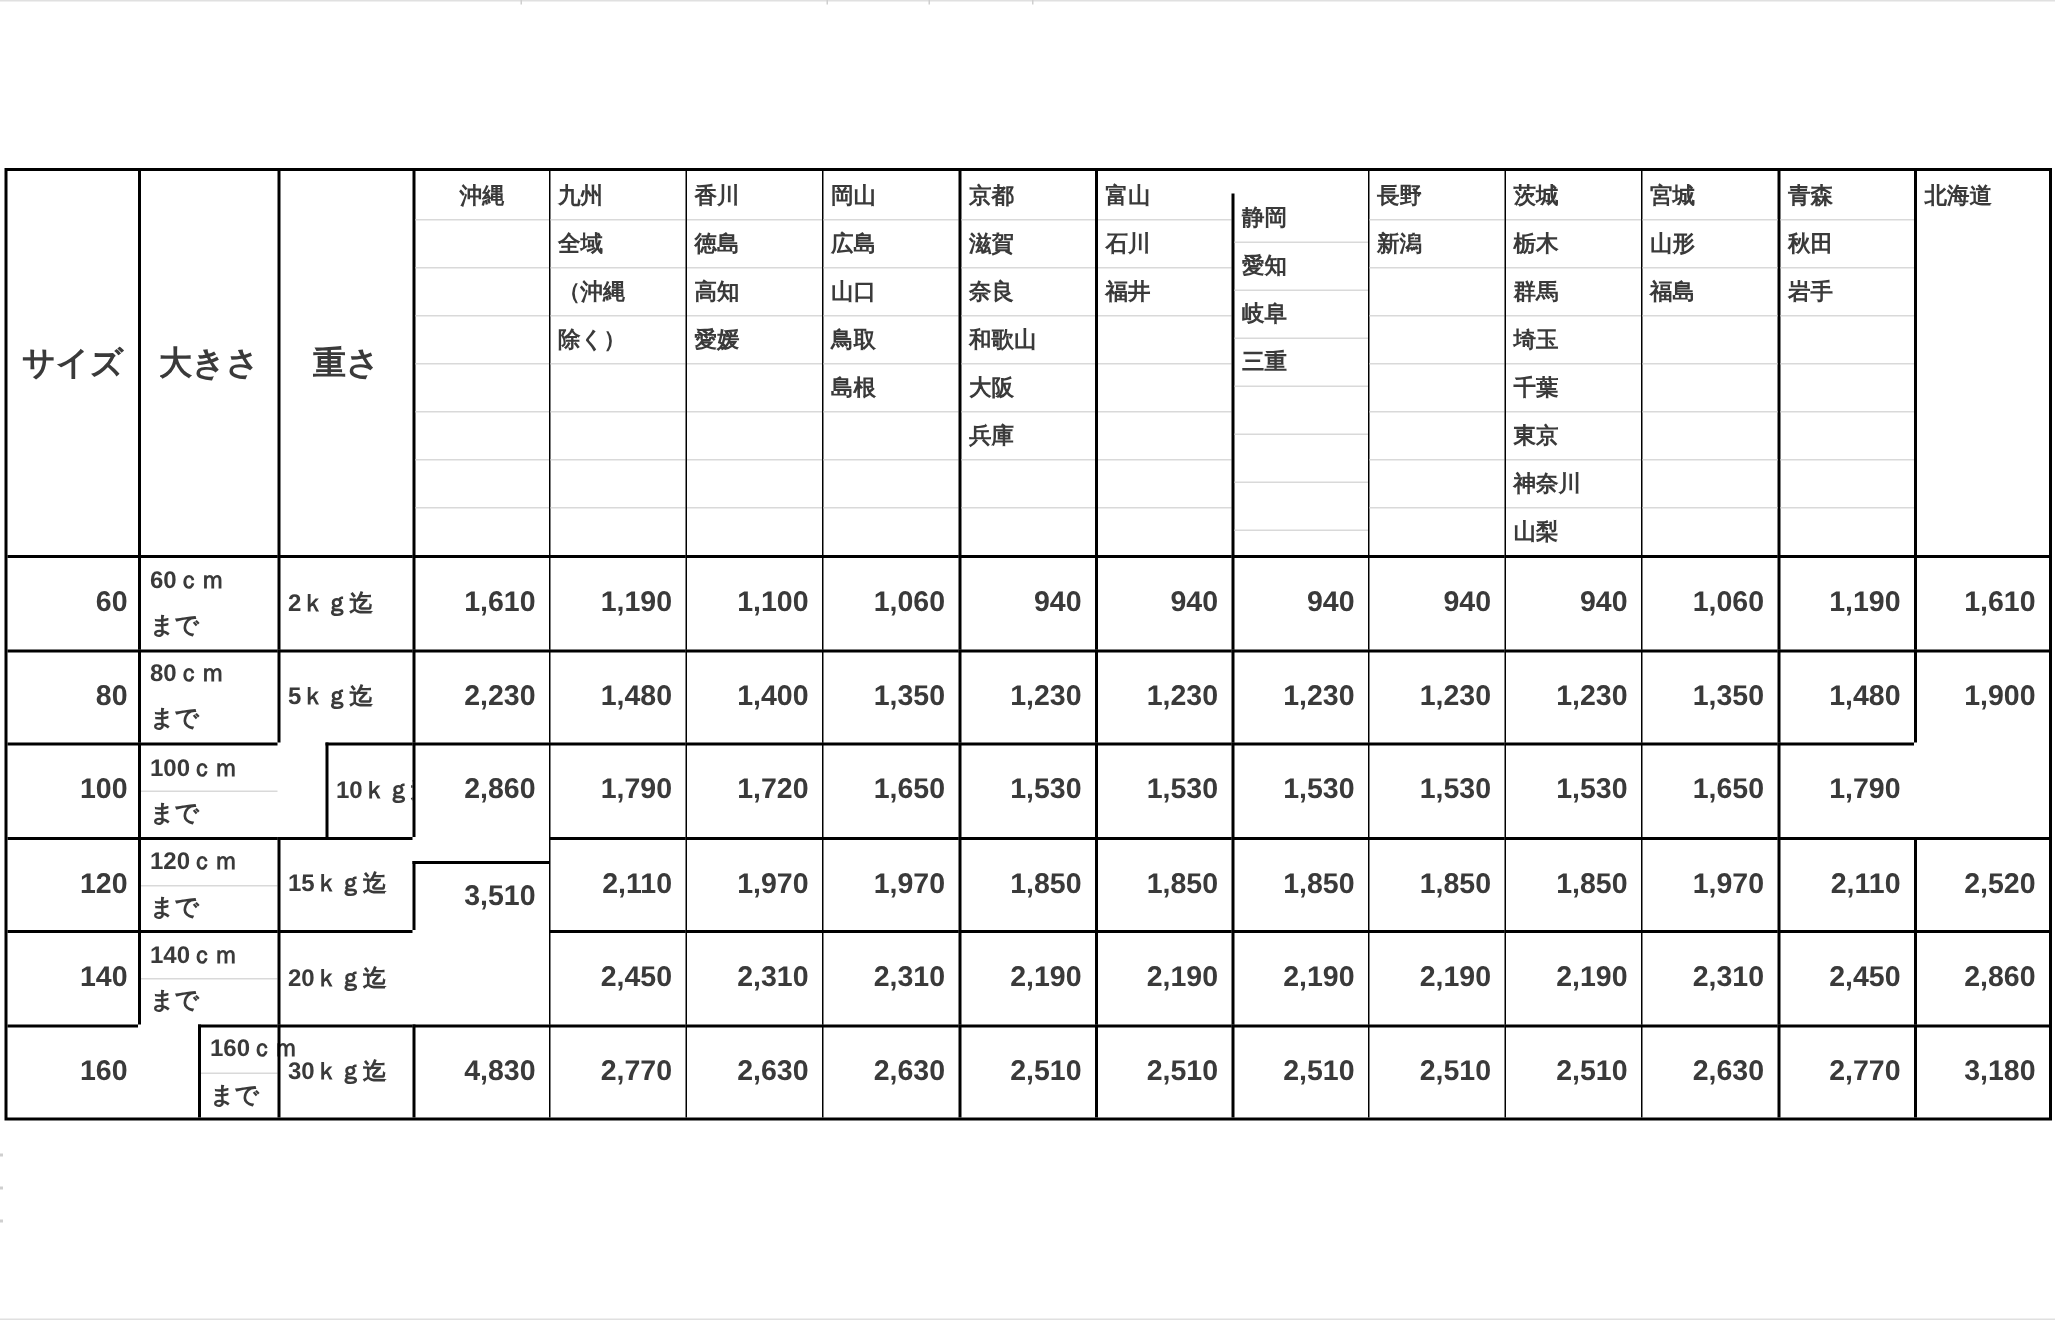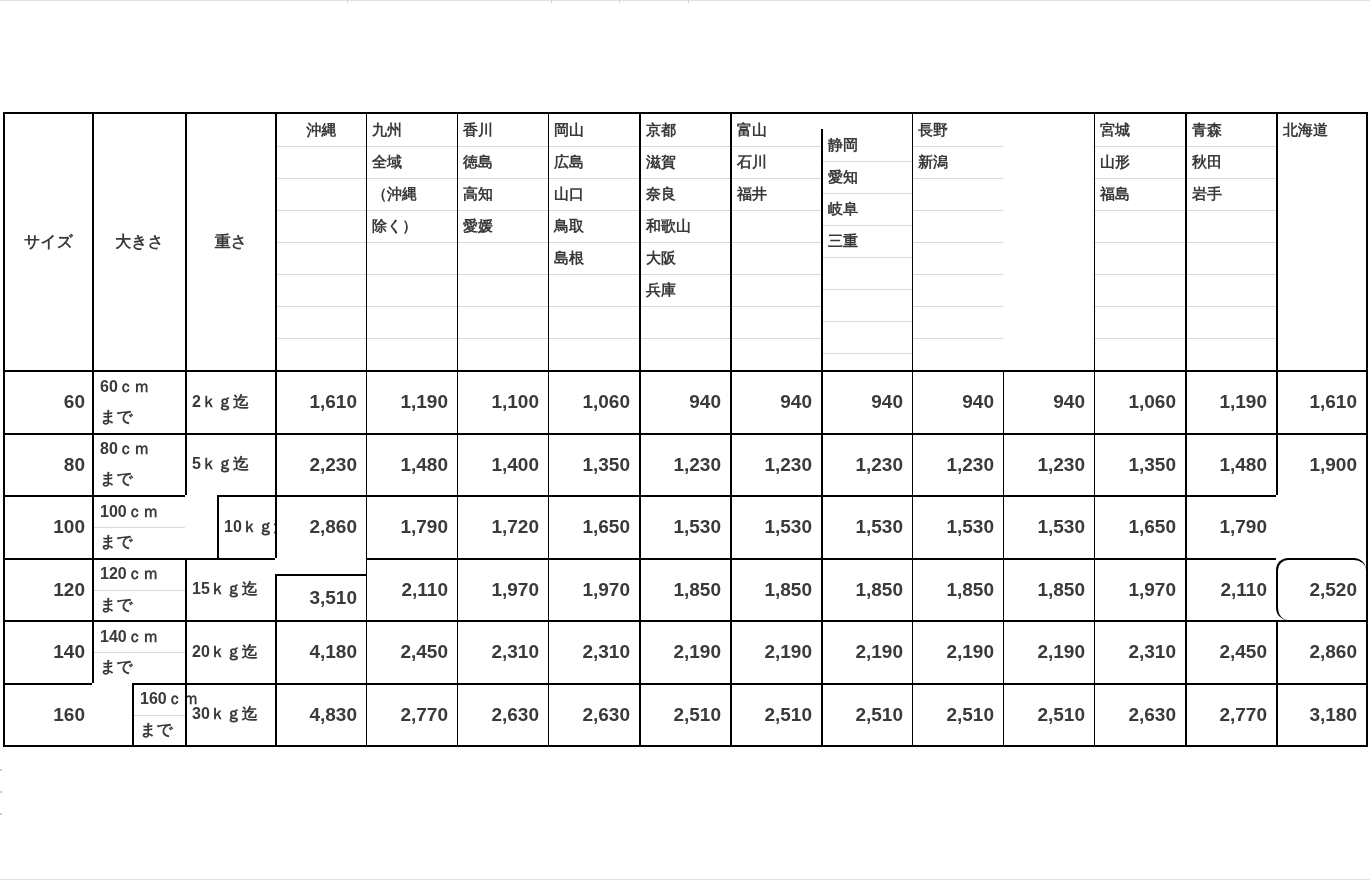--- a/index.html
+++ b/index.html
@@ -8,21 +8,21 @@
   .faint{position:absolute;background:#e0e0e0;}
   .stub{position:absolute;background:#cfcfcf;}
   #rate-table{position:absolute;left:3px;top:112px;display:grid;background:#fff;
       grid-template-columns:87px 93px 90px repeat(11,91px) 90px;
       grid-template-rows:repeat(8,32px) repeat(6,62.5px);
       border:2px solid #000;}
   .cell{box-sizing:border-box;display:flex;align-items:center;overflow:hidden;}
   .bl1{border-left:1px solid #000;}
   .bl2{border-left:2px solid #000;}
   .bt2{border-top:2px solid #000;}
-  .hleft{justify-content:center;font-size:16px;}
+  .hleft{justify-content:center;font-size:22px;}
   .region{box-sizing:border-box;display:block;}
   .region .sub{box-sizing:border-box;height:32px;display:flex;align-items:center;
                padding-left:5px;font-size:15px;white-space:nowrap;}
   .region .sub.line{border-top:1px solid #d9d9d9;}
   .region.center .sub{justify-content:center;padding-left:0;}
   .size-cell{justify-content:flex-end;padding-right:7px;font-size:19px;}
   .price{justify-content:flex-end;padding-right:9px;font-size:19px;}
   .weight{padding-left:5px;font-size:16px;white-space:nowrap;}
   .dim{box-sizing:border-box;display:block;}
   .dim .half{box-sizing:border-box;height:50%;display:flex;align-items:center;
@@ -121,20 +121,30 @@
       </div>
       <div class="region bl1" style="grid-area: 1 / 11 / span 8;">
         <div class="sub">長野</div>
         <div class="sub line">新潟</div>
         <div class="sub line"></div>
         <div class="sub line"></div>
         <div class="sub line"></div>
         <div class="sub line"></div>
         <div class="sub line"></div>
         <div class="sub line"></div>
+      </div>
+      <div class="region bl1" style="grid-area: 1 / 12 / span 8;">
+        <div class="sub">茨城</div>
+        <div class="sub line">栃木</div>
+        <div class="sub line">群馬</div>
+        <div class="sub line">埼玉</div>
+        <div class="sub line">千葉</div>
+        <div class="sub line">東京</div>
+        <div class="sub line">神奈川</div>
+        <div class="sub line">山梨</div>
       </div>
       <div class="region bl2" style="grid-area: 1 / 14 / span 8;">
         <div class="sub">青森</div>
         <div class="sub line">秋田</div>
         <div class="sub line">岩手</div>
         <div class="sub line"></div>
         <div class="sub line"></div>
         <div class="sub line"></div>
         <div class="sub line"></div>
         <div class="sub line"></div>
@@ -222,28 +232,27 @@
       <div class="cell price bt2 bl1" style="grid-area: 12 / 5;">2,110</div>
       <div class="cell price bt2 bl1" style="grid-area: 12 / 6;">1,970</div>
       <div class="cell price bt2 bl1" style="grid-area: 12 / 7;">1,970</div>
       <div class="cell price bt2 bl2" style="grid-area: 12 / 8;">1,850</div>
       <div class="cell price bt2 bl2" style="grid-area: 12 / 9;">1,850</div>
       <div class="cell price bt2 bl2" style="grid-area: 12 / 10;">1,850</div>
       <div class="cell price bt2 bl1" style="grid-area: 12 / 11;">1,850</div>
       <div class="cell price bt2 bl1" style="grid-area: 12 / 12;">1,850</div>
       <div class="cell price bt2 bl1" style="grid-area: 12 / 13;">1,970</div>
       <div class="cell price bt2 bl2" style="grid-area: 12 / 14;">2,110</div>
-      <div class="cell price bt2 bl2" style="grid-area: 12 / 15; border-radius: 12px;">2,520</div>
+      <div class="cell price bt2 bl2" style="grid-area: 12 / 15;">2,520</div>
       <div class="cell size-cell bt2" style="grid-area: 13 / 1;">140</div>
       <div class="dim bt2 bl2" style="grid-area: 13 / 2;">
         <div class="half">140ｃｍ</div>
         <div class="half sep">まで</div>
       </div>
       <div class="cell weight bt2 bl2" style="grid-area: 13 / 3;">20ｋｇ迄</div>
-      <div class="cell price bt2 bl2" style="grid-area: 13 / 4;">4,180</div>
       <div class="cell price bt2 bl1" style="grid-area: 13 / 5;">2,450</div>
       <div class="cell price bt2 bl1" style="grid-area: 13 / 6;">2,310</div>
       <div class="cell price bt2 bl1" style="grid-area: 13 / 7;">2,310</div>
       <div class="cell price bt2 bl2" style="grid-area: 13 / 8;">2,190</div>
       <div class="cell price bt2 bl2" style="grid-area: 13 / 9;">2,190</div>
       <div class="cell price bt2 bl2" style="grid-area: 13 / 10;">2,190</div>
       <div class="cell price bt2 bl1" style="grid-area: 13 / 11;">2,190</div>
       <div class="cell price bt2 bl1" style="grid-area: 13 / 12;">2,190</div>
       <div class="cell price bt2 bl1" style="grid-area: 13 / 13;">2,310</div>
       <div class="cell price bt2 bl2" style="grid-area: 13 / 14;">2,450</div>

